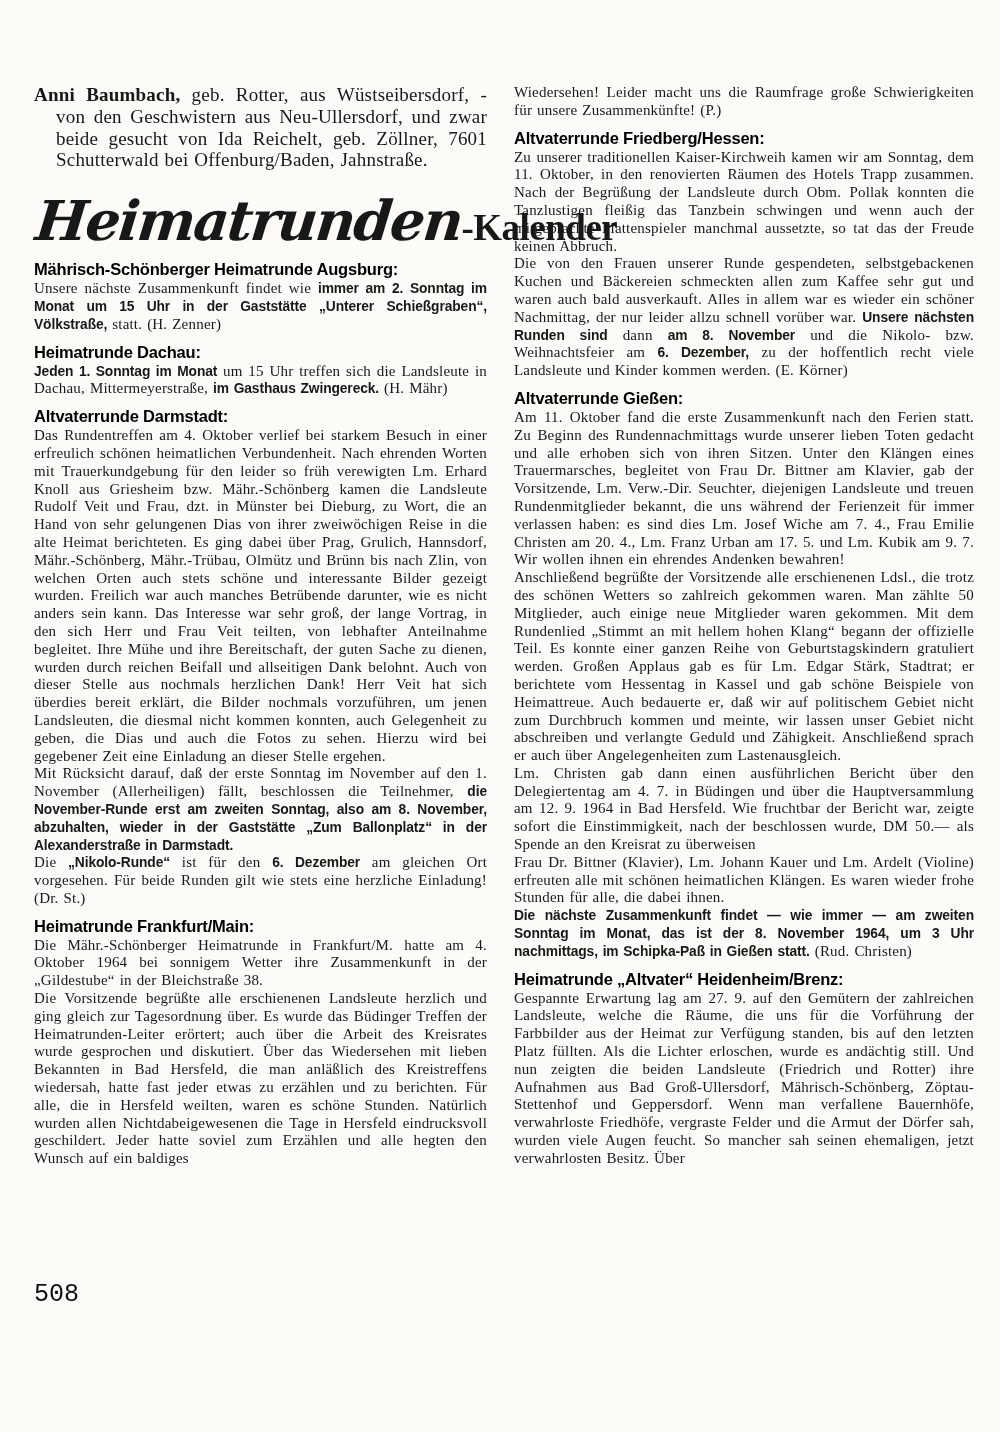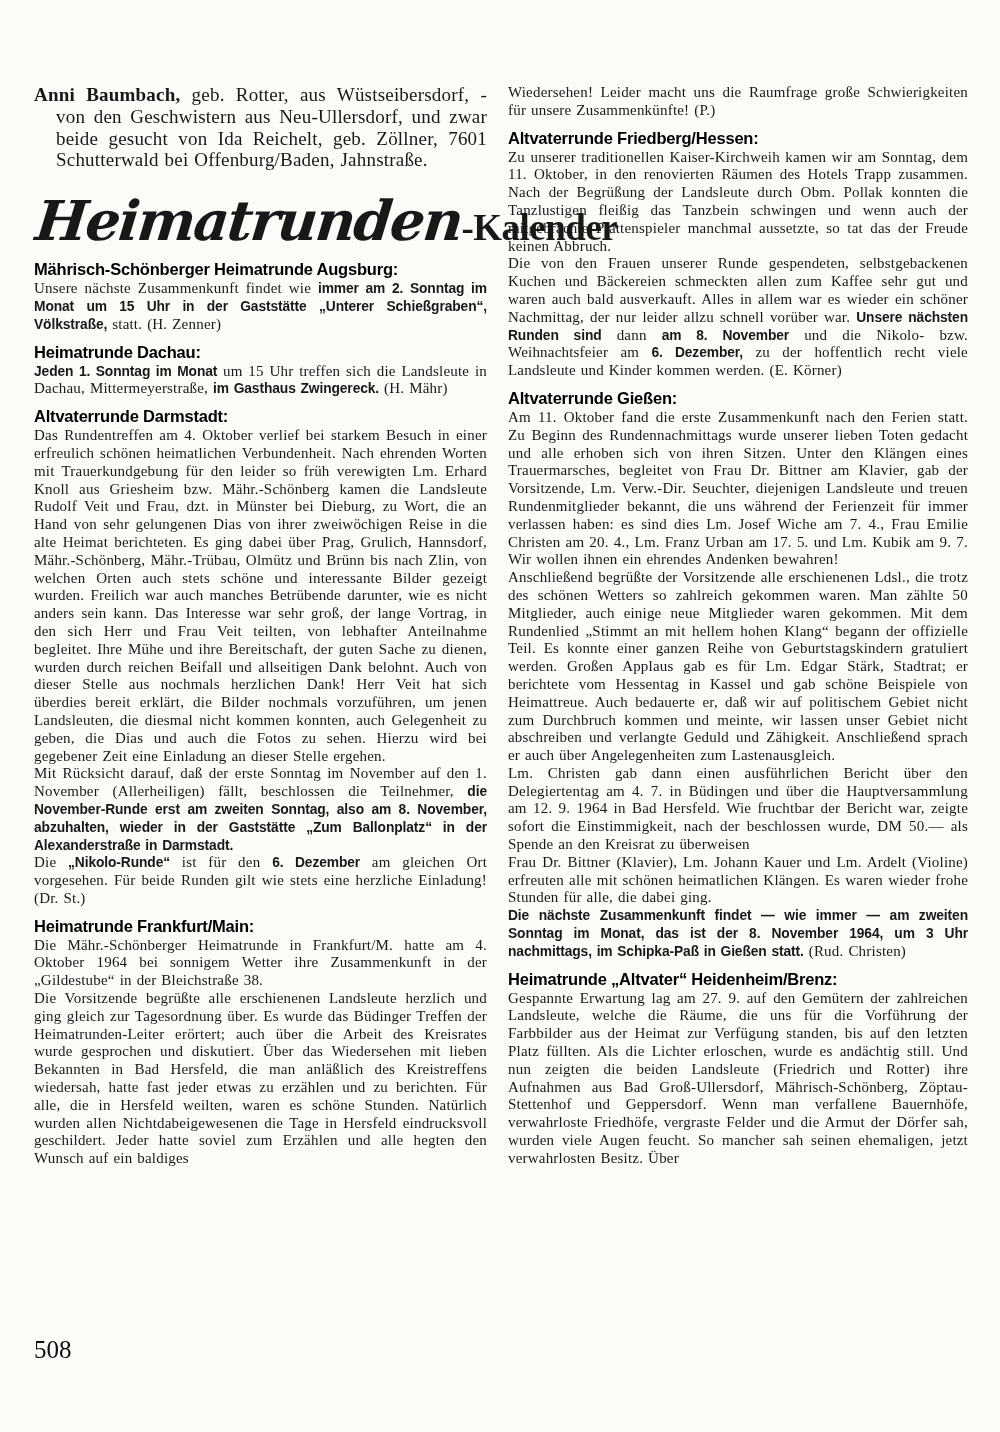--- a/index.html
+++ b/index.html
@@ -6,21 +6,21 @@
   .page {
     position:relative;
     width:1000px; height:1432px;
     background:#fcfbf8;
     box-sizing:border-box;
     padding:84px 26px 0 34px;
     overflow:hidden;
     color:#181818;
     font-family:"Liberation Serif", serif;
   }
-  .columns { display:flex; gap:21px; }
+  .columns { display:flex; gap:27px; }
   .col { width:453px; }
   .col-right { width:460px; }
 
   .body-text, .para {
     font-family:"Liberation Serif", serif;
     font-size:15px;
     line-height:17.8px;
     letter-spacing:0.2px;
     word-spacing:1px;
     text-align:justify;
@@ -71,22 +71,22 @@
     font-weight:bold;
     font-size:16.5px;
     line-height:19px;
     letter-spacing:-0.2px;
     margin:9px 0 1px 0;
     color:#000000;
   }
 
   .page-number {
     position:absolute;
-    left:34px; top:1336px;
-    font-family:Liberation Serif, serif;
+    left:34px; top:1280px;
+    font-family:Liberation Mono, monospace;
     font-size:25px;
     color:#101010;
   }
 </style>
 </head>
 <body>
 
 <div class="page">
   <div class="columns">
 
@@ -126,21 +126,21 @@
           <section class="news-section">
             <h3 class="sec-heading">Altvaterrunde Friedberg/Hessen:</h3>
             <p class="para"><span class="seg">Zu unserer traditionellen Kaiser-Kirchweih kamen wir am Sonntag, dem 11. Oktober, in den renovierten Räumen des Hotels Trapp zusammen. Nach der Begrüßung der Landsleute durch Obm. Pollak konnten die Tanzlustigen fleißig das Tanzbein schwingen und wenn auch der mitgebrachte Plattenspieler manchmal aussetzte, so tat das der Freude keinen Abbruch.</span></p>
             <p class="para"><span class="seg">Die von den Frauen unserer Runde gespendeten, selbstgebackenen Kuchen und Bäckereien schmeckten allen zum Kaffee sehr gut und waren auch bald ausverkauft. Alles in allem war es wieder ein schöner Nachmittag, der nur leider allzu schnell vorüber war. </span><span class="seg-bold">Unsere nächsten Runden sind</span><span class="seg"> dann </span><span class="seg-bold">am 8. November</span><span class="seg"> und die Nikolo- bzw. Weihnachtsfeier am </span><span class="seg-bold">6. Dezember,</span><span class="seg"> zu der hoffentlich recht viele Landsleute und Kinder kommen werden. (E. Körner)</span></p>
           </section>
           <section class="news-section">
             <h3 class="sec-heading">Altvaterrunde Gießen:</h3>
             <p class="para"><span class="seg">Am 11. Oktober fand die erste Zusammenkunft nach den Ferien statt. Zu Beginn des Rundennachmittags wurde unserer lieben Toten gedacht und alle erhoben sich von ihren Sitzen. Unter den Klängen eines Trauermarsches, begleitet von Frau Dr. Bittner am Klavier, gab der Vorsitzende, Lm. Verw.-Dir. Seuchter, diejenigen Landsleute und treuen Rundenmitglieder bekannt, die uns während der Ferienzeit für immer verlassen haben: es sind dies Lm. Josef Wiche am 7. 4., Frau Emilie Christen am 20. 4., Lm. Franz Urban am 17. 5. und Lm. Kubik am 9. 7. Wir wollen ihnen ein ehrendes Andenken bewahren!</span></p>
             <p class="para"><span class="seg">Anschließend begrüßte der Vorsitzende alle erschienenen Ldsl., die trotz des schönen Wetters so zahlreich gekommen waren. Man zählte 50 Mitglieder, auch einige neue Mitglieder waren gekommen. Mit dem Rundenlied „Stimmt an mit hellem hohen Klang“ begann der offizielle Teil. Es konnte einer ganzen Reihe von Geburtstagskindern gratuliert werden. Großen Applaus gab es für Lm. Edgar Stärk, Stadtrat; er berichtete vom Hessentag in Kassel und gab schöne Beispiele von Heimattreue. Auch bedauerte er, daß wir auf politischem Gebiet nicht zum Durchbruch kommen und meinte, wir lassen unser Gebiet nicht abschreiben und verlangte Geduld und Zähigkeit. Anschließend sprach er auch über Angelegenheiten zum Lastenausgleich.</span></p>
             <p class="para"><span class="seg">Lm. Christen gab dann einen ausführlichen Bericht über den Delegiertentag am 4. 7. in Büdingen und über die Hauptversammlung am 12. 9. 1964 in Bad Hersfeld. Wie fruchtbar der Bericht war, zeigte sofort die Einstimmigkeit, nach der beschlossen wurde, DM 50.— als Spende an den Kreisrat zu überweisen</span></p>
-            <p class="para"><span class="seg">Frau Dr. Bittner (Klavier), Lm. Johann Kauer und Lm. Ardelt (Violine) erfreuten alle mit schönen heimatlichen Klängen. Es waren wieder frohe Stunden für alle, die dabei ging.</span></p>
+            <p class="para"><span class="seg">Frau Dr. Bittner (Klavier), Lm. Johann Kauer und Lm. Ardelt (Violine) erfreuten alle mit schönen heimatlichen Klängen. Es waren wieder frohe Stunden für alle, die dabei ihnen.</span></p>
             <p class="para"><span class="seg-bold">Die nächste Zusammenkunft findet — wie immer — am zweiten Sonntag im Monat, das ist der 8. November 1964, um 3 Uhr nachmittags, im Schipka-Paß in Gießen statt.</span><span class="seg"> (Rud. Christen)</span></p>
           </section>
           <section class="news-section">
             <h3 class="sec-heading">Heimatrunde „Altvater“ Heidenheim/Brenz:</h3>
             <p class="para"><span class="seg">Gespannte Erwartung lag am 27. 9. auf den Gemütern der zahlreichen Landsleute, welche die Räume, die uns für die Vorführung der Farbbilder aus der Heimat zur Verfügung standen, bis auf den letzten Platz füllten. Als die Lichter erloschen, wurde es andächtig still. Und nun zeigten die beiden Landsleute (Friedrich und Rotter) ihre Aufnahmen aus Bad Groß-Ullersdorf, Mährisch-Schönberg, Zöptau-Stettenhof und Geppersdorf. Wenn man verfallene Bauernhöfe, verwahrloste Friedhöfe, vergraste Felder und die Armut der Dörfer sah, wurden viele Augen feucht. So mancher sah seinen ehemaligen, jetzt verwahrlosten Besitz. Über</span></p>
           </section>
         </div>
     </div>
 
   </div>

